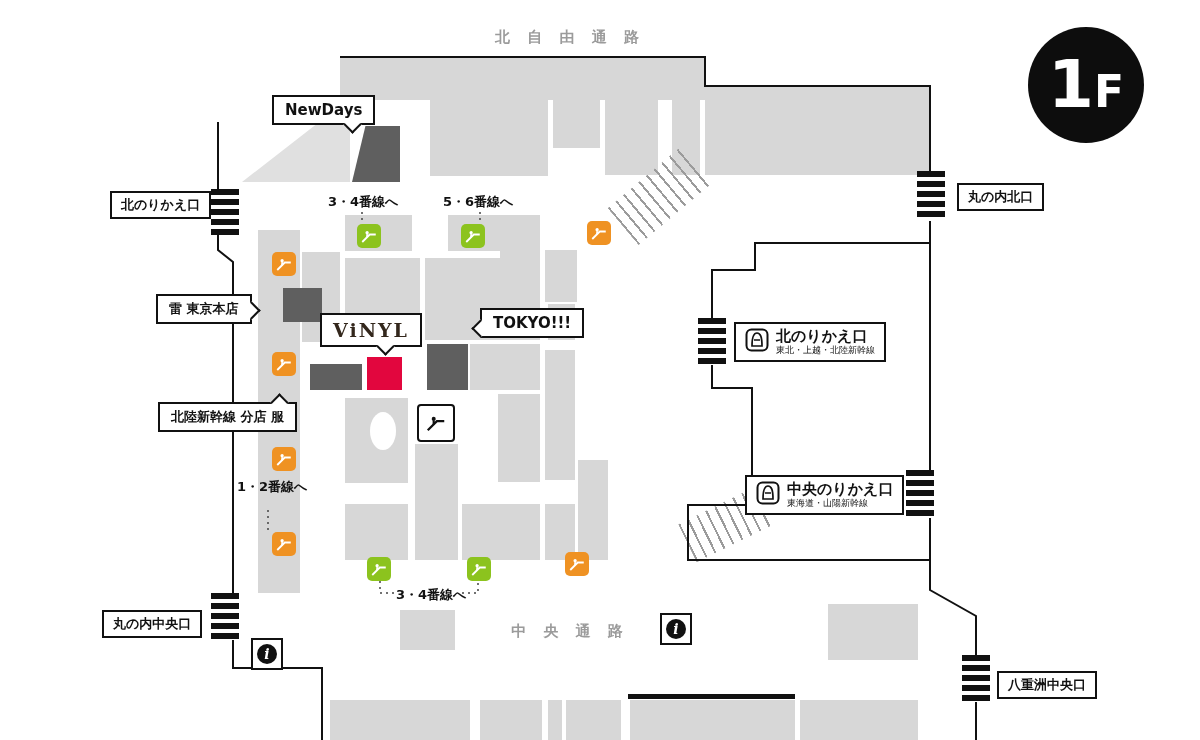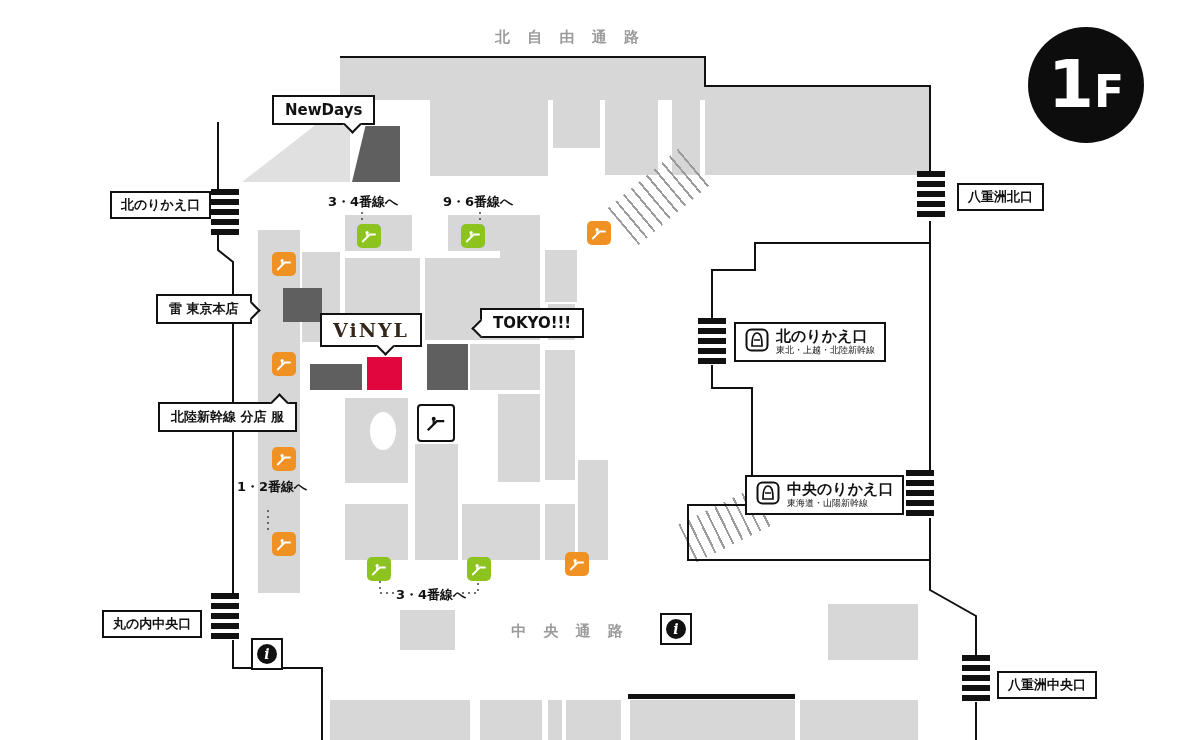--- a/index.html
+++ b/index.html
@@ -209,26 +209,26 @@
     <span class="info-c">i</span>
   </div>
   <div class="info" style="left:660px;top:613px;">
     <span class="info-c">i</span>
   </div>
 
   <div class="corridor" style="left:470px;top:622px;width:200px;text-align:center;">中 央 通 路</div>
   <div class="corridor" style="left:440px;top:28px;width:260px;text-align:center;">北 自 由 通 路</div>
 
   <div class="tag" style="left:110px;top:191px;">北のりかえ口</div>
-  <div class="tag" style="left:957px;top:183px;">八重洲北口</div>
+  <div class="tag" style="left:957px;top:183px;">丸の内北口</div>
   <div class="tag" style="left:102px;top:610px;">丸の内中央口</div>
   <div class="tag" style="left:997px;top:671px;">八重洲中央口</div>
 
   <div class="plat" style="left:328px;top:193px;">3・4番線へ</div>
-  <div class="plat" style="left:443px;top:193px;">9・6番線へ</div>
+  <div class="plat" style="left:443px;top:193px;">5・6番線へ</div>
   <div class="plat" style="left:237px;top:478px;">1・2番線へ</div>
   <div class="plat" style="left:396px;top:586px;">3・4番線へ</div>
 
   <div class="transfer" style="left:745px;top:475px;">
     <span>
       <svg viewBox="0 0 24 24" width="24" height="24">
           <rect x="1.5" y="1.5" width="21" height="21" rx="5" fill="none" stroke="#111" stroke-width="2"></rect>
           <path d="M12 5 C8.5 5 7 9 7 18 H17 C17 9 15.5 5 12 5 Z" fill="none" stroke="#111" stroke-width="1.7"></path>
           <path d="M9 12 H15" stroke="#111" stroke-width="1.5"></path>
         </svg>

